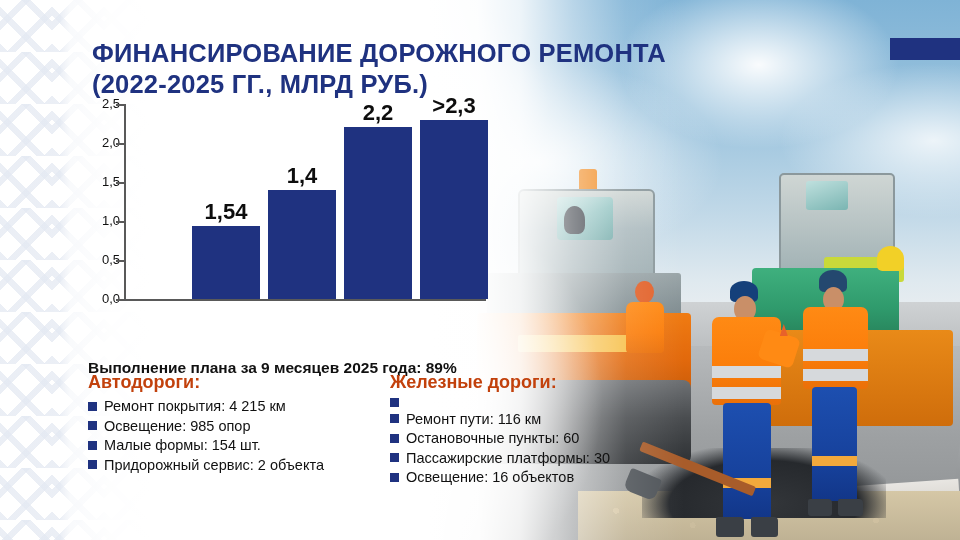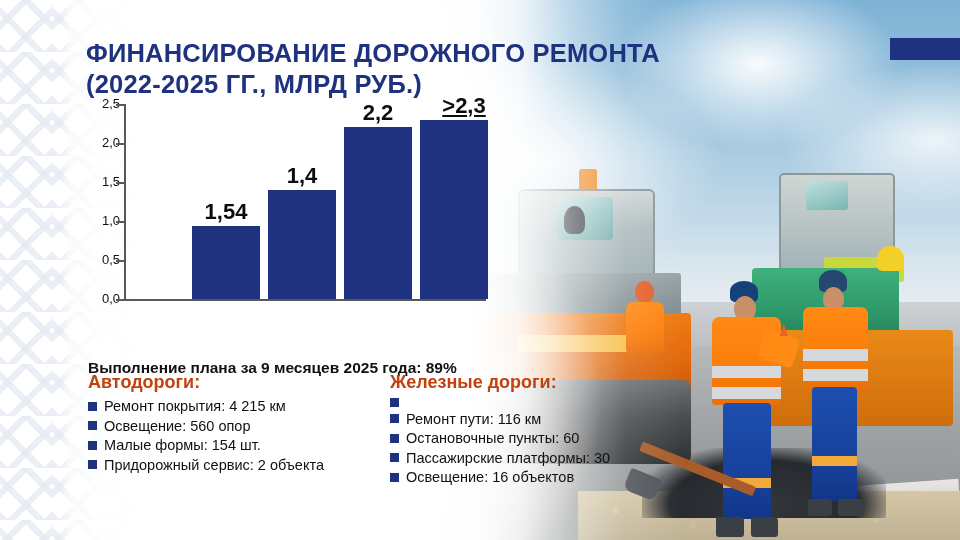--- a/index.html
+++ b/index.html
@@ -157,21 +157,21 @@
   .ornament-mask {
     position:absolute; left:0; top:0; width:430px; height:540px;
     background:linear-gradient(90deg, rgba(255,255,255,.25) 0 60px, rgba(255,255,255,.78) 70px, rgba(255,255,255,.96) 110px, #ffffff 150px);
   }
 
   
   .accent-bar { position:absolute; left:890px; top:38px; width:82px; height:22px; background:#1f3280; }
 
   
   .title {
-    position:absolute; left:86px; top:38px; width:600px;
+    position:absolute; left:92px; top:38px; width:600px;
     color:#1f3280; font-weight:bold; font-size:25.5px; line-height:31px;
     letter-spacing:.2px;
   }
   .title .l2 { display:block; }
 
   
   .chart { position:absolute; left:86px; top:104px; width:400px; height:220px; }
   .y-labels { position:absolute; left:0; top:0; width:34px; height:196px; }
   .y-lab {
     position:absolute; right:0; font-size:13px; color:#111; line-height:12px;
@@ -301,42 +301,42 @@
     <div class="axis-h"></div>
     <div class="tick-end" style="left:398px;"></div>
     <div class="plot">
         <div class="bar" style="left: 66px; width: 68px; height: 72.54px; background: rgb(31, 50, 128);"></div>
         <div class="bar-label" style="left: 58px; width: 84px; bottom: 74.54px;">1,54</div>
         <div class="bar" style="left: 142px; width: 68px; height: 109.2px; background: rgb(31, 50, 128);"></div>
         <div class="bar-label" style="left: 134px; width: 84px; bottom: 111.2px;">1,4</div>
         <div class="bar" style="left: 218px; width: 68px; height: 171.6px; background: rgb(31, 50, 128);"></div>
         <div class="bar-label" style="left: 210px; width: 84px; bottom: 173.6px;">2,2</div>
         <div class="bar" style="left: 294px; width: 68px; height: 179.4px; background: rgb(31, 50, 128);"></div>
-        <div class="bar-label" style="left: 296px; width: 84px; bottom: 181.4px; text-decoration: underline;">&gt;2,3</div>
+        <div class="bar-label" style="left: 286px; width: 84px; bottom: 181.4px;">&gt;2,3</div>
       </div>
   <div class="tick" style="top: 195px;"></div>
       <div class="tick" style="top: 156px;"></div>
       <div class="tick" style="top: 117px;"></div>
       <div class="tick" style="top: 78px;"></div>
       <div class="tick" style="top: 39px;"></div>
       <div class="tick" style="top: 0px;"></div>
     </div>
 
   <div class="plan">Выполнение плана за 9 месяцев 2025 года: 89%</div>
 
   <div class="col col-left">
     <div class="col-head">Автодороги:</div>
     <div>
         <div class="li">
           <span class="bullet"></span>
           <span class="li-text">Ремонт покрытия: 4 215 км</span>
         </div>
         <div class="li">
           <span class="bullet"></span>
-          <span class="li-text">Освещение: 560 опор</span>
+          <span class="li-text">Освещение: 985 опор</span>
         </div>
         <div class="li">
           <span class="bullet"></span>
           <span class="li-text">Малые формы: 154 шт.</span>
         </div>
         <div class="li">
           <span class="bullet"></span>
           <span class="li-text">Придорожный сервис: 2 объекта</span>
         </div>
       </div>

